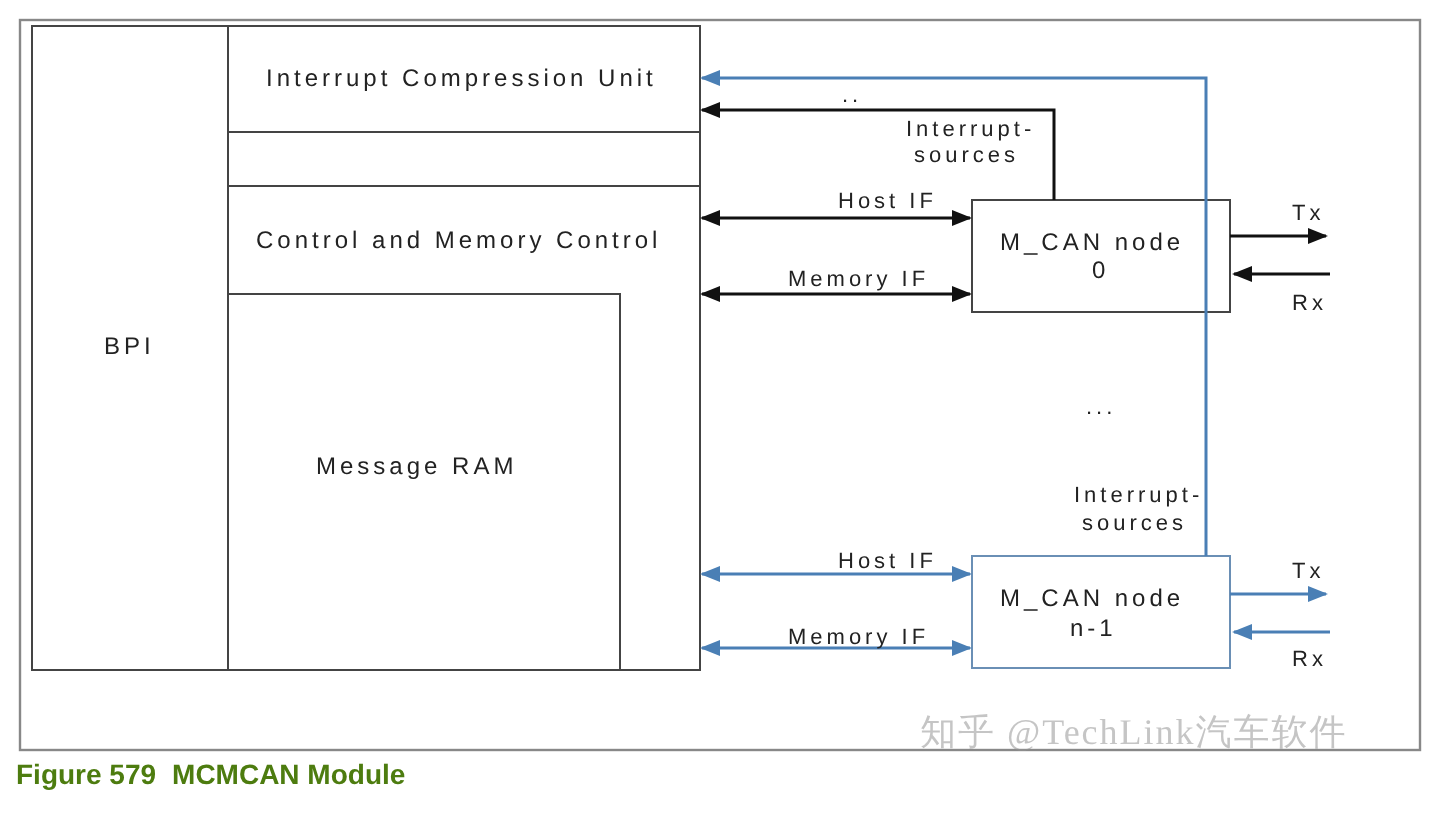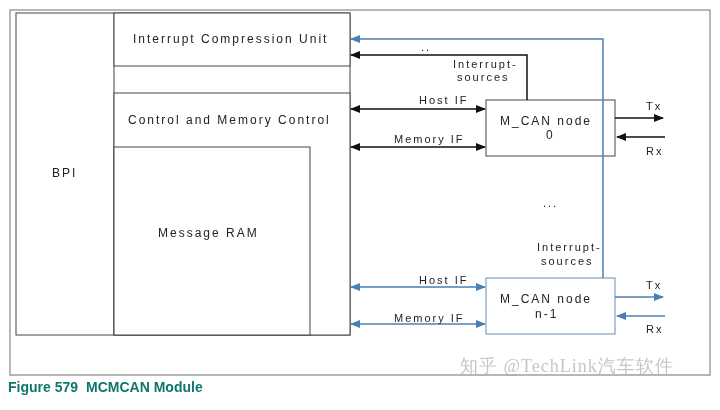--- a/index.html
+++ b/index.html
@@ -1,18 +1,18 @@
 <!DOCTYPE html>
 <html><head>
 <meta charset="utf-8">
 <style>
   html,body{margin:0;padding:0;background:#fff;}
   body{width:720px;height:410px;position:relative;overflow:hidden;font-family:"Liberation Sans",sans-serif;}
   svg text{font-family:"Liberation Sans",sans-serif;fill:#222;letter-spacing:2px;}
-  .caption{position:absolute;left:8px;top:379px;font-family:"Liberation Sans",sans-serif;font-weight:bold;font-size:14px;color:#0f766e;}
+  .caption{position:absolute;left:8px;top:379px;font-family:"Liberation Sans",sans-serif;font-weight:bold;font-size:14px;color:#4d7c0f;}
   .caption span{margin-right:8px;}
   .watermark{position:absolute;left:460px;top:354px;font-family:Liberation Serif, serif;font-size:18px;color:rgba(150,150,150,0.55);letter-spacing:1px;}
 </style>
 </head>
 <body>
 
 <svg width="720" height="410" style="position:absolute;left:0;top:0">
   <defs>
     <marker id="ab" markerWidth="10" markerHeight="8" refX="9" refY="4" orient="auto" markerUnits="userSpaceOnUse">
       <path d="M0,0 L10,4 L0,8 z" fill="#111"></path>

